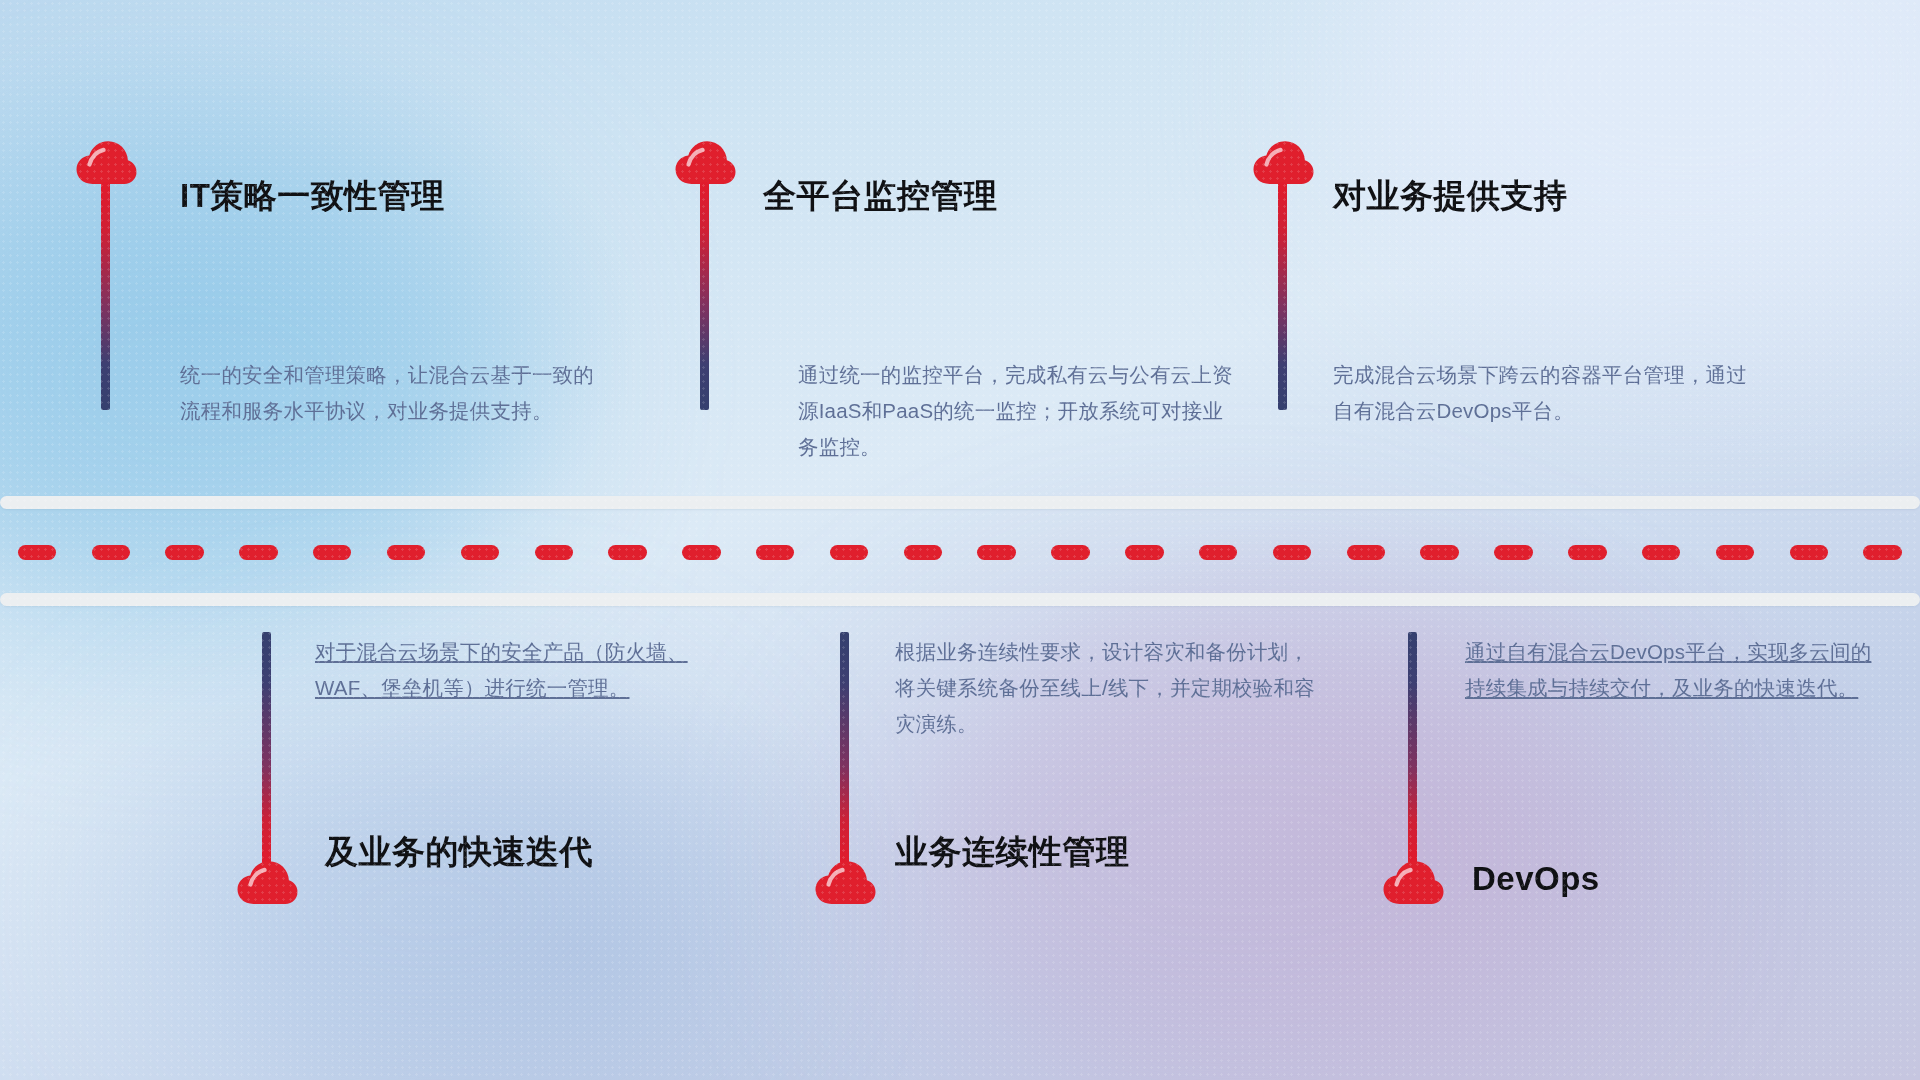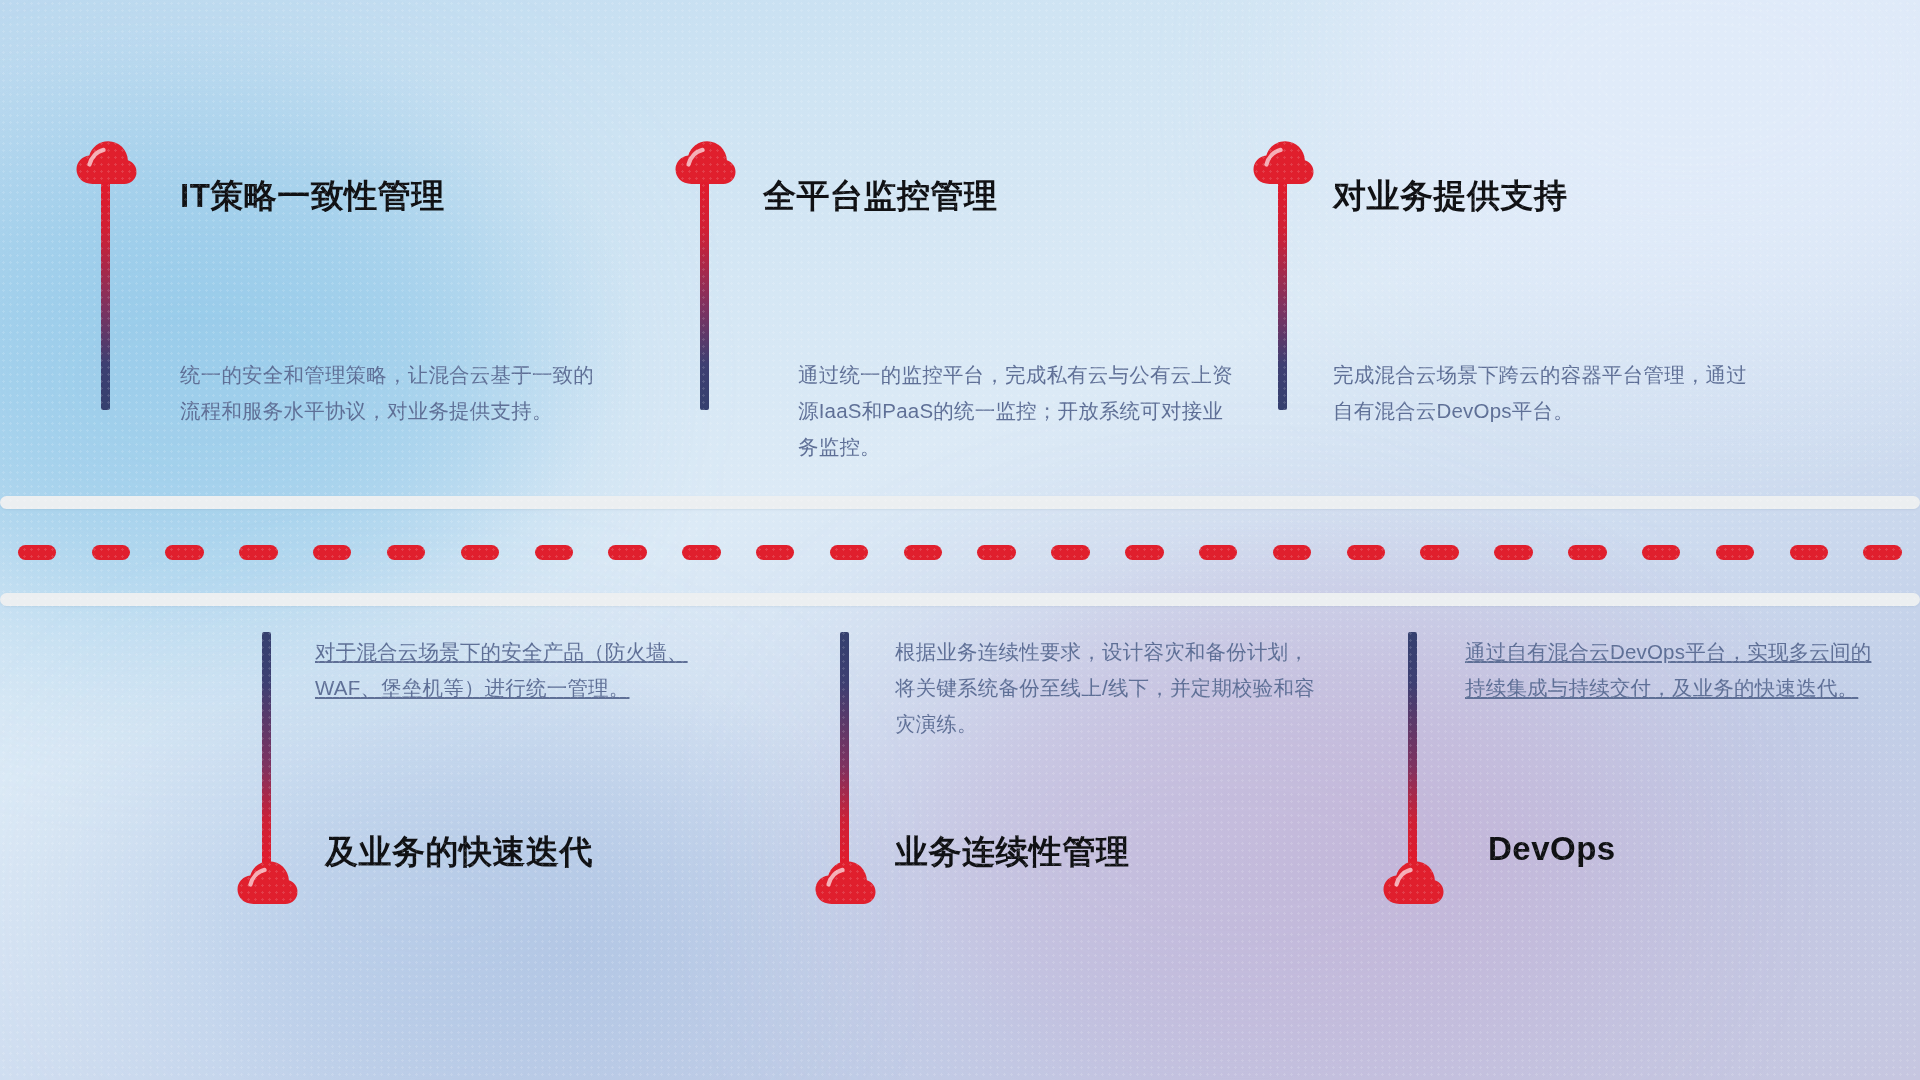--- a/index.html
+++ b/index.html
@@ -239,16 +239,16 @@
 
   <div class="card">
     <div class="stem-wrap" style="left:1408px; top:632px;">
       <div class="stem bottom" style="left:0px; top:0px; height:232px;"></div>
       <svg class="cloud" viewBox="0 0 62 46" style="left:-26px; top:228px;">
         <path d="M17.5 44 C7.8 44 1.5 37.4 1.5 29.6 C1.5 22.3 7.1 16.3 14.3 15.6 C16.6 7.2 24.2 1.2 33.2 1.2 C43.9 1.2 52.6 9.7 52.9 20.3 C58.1 21.9 61.5 26.6 61.5 32.1 C61.5 38.7 56.1 44 49.4 44 Z" fill="#e01f2d"></path>
         <path d="M14.5 24.5 C16.2 17.2 21.6 11.6 28.6 9.9" stroke="#f6bcc2" stroke-width="4.2" stroke-linecap="round" fill="none" opacity="0.92"></path>
       </svg>
     </div>
     <div class="body" style="left:1465px; top:634px; width:410px;text-decoration:underline;">通过自有混合云DevOps平台，实现多云间的持续集成与持续交付，及业务的快速迭代。</div>
-    <div class="heading" style="left:1472px; top:830px;margin-left:16px;">DevOps</div>
+    <div class="heading" style="left:1472px; top:860px;">DevOps</div>
   </div>
 
 </div>
 
 </body></html>

